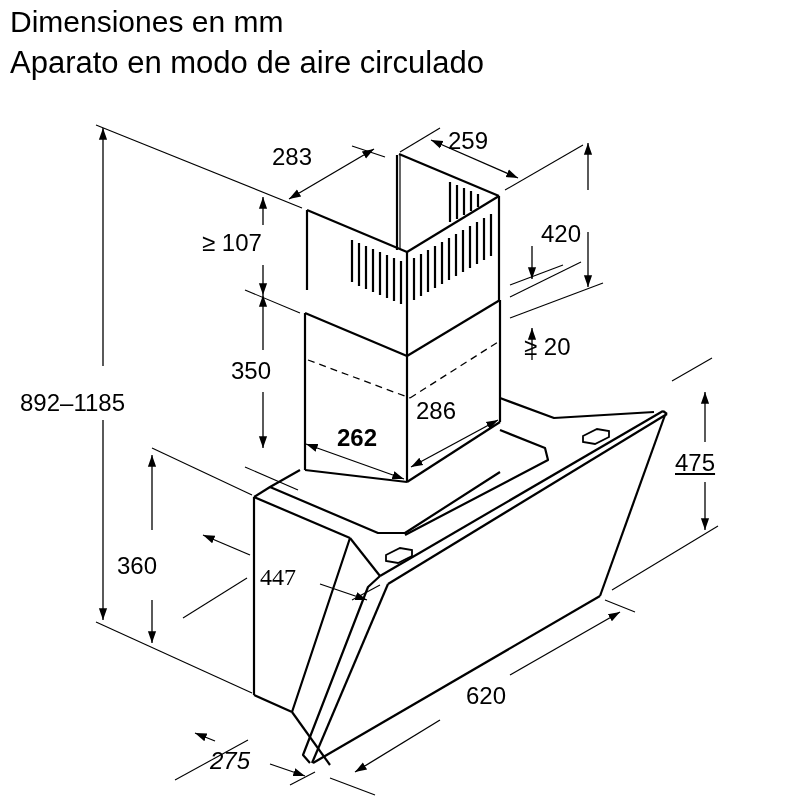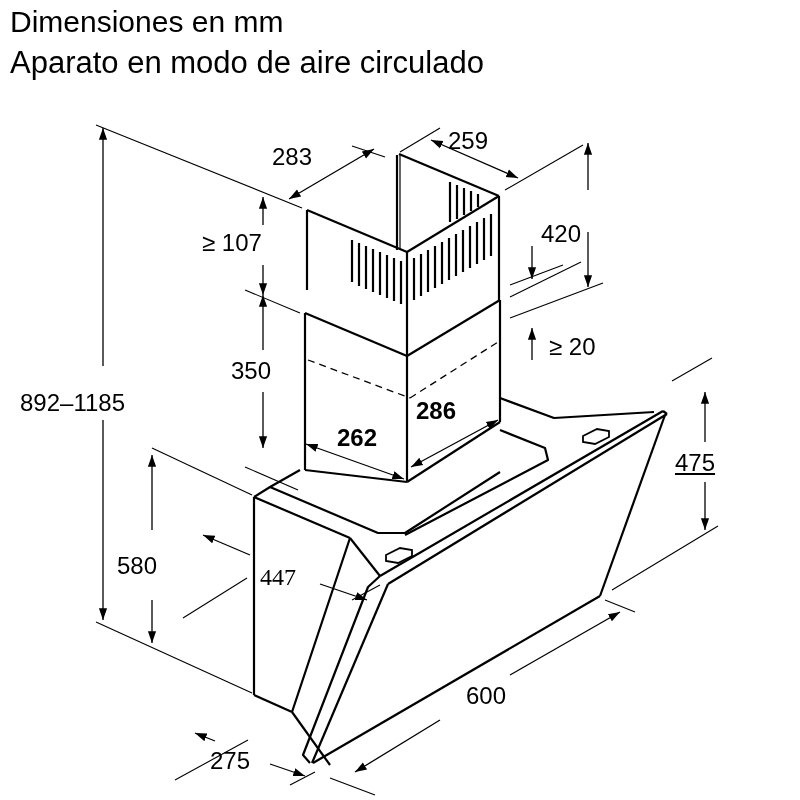--- a/index.html
+++ b/index.html
@@ -159,22 +159,22 @@
     <line x1="270" y1="764" x2="305" y2="776" marker-end="url(#ah)"></line>
     <line x1="620" y1="612" x2="510" y2="675" marker-start="url(#ah)"></line>
     <line x1="440" y1="720" x2="355" y2="772" marker-end="url(#ah)"></line>
   </g>
 </svg>
 
 <div class="dim" style="left:272px;top:141px;">283</div>
 <div class="dim" style="left:448px;top:125px;">259</div>
 <div class="dim" style="left:202px;top:227px;">≥ 107</div>
 <div class="dim" style="left:541px;top:197px;margin-top:21px;">420</div>
-<div class="dim" style="left:549px;top:331px;">≥ 20</div>
+<div class="dim" style="left:524px;top:331px;">≥ 20</div>
 <div class="dim" style="left:231px;top:355px;">350</div>
 <div class="dim" style="left:337px;top:422px;font-weight:bold;">262</div>
-<div class="dim" style="left:416px;top:395px;font-weight:bold;">286</div>
+<div class="dim" style="left:416px;top:395px;">286</div>
 <div class="dim" style="left:20px;top:387px;text-align:right;">892–1185</div>
-<div class="dim" style="left:117px;top:550px;">580</div>
+<div class="dim" style="left:117px;top:550px;">360</div>
 <div class="dim" style="left:675px;top:447px;text-decoration:underline;">475</div>
 <div class="dim" style="left:260px;top:561px;font-family:Liberation Serif, serif;">447</div>
-<div class="dim" style="left:210px;top:745px;">275</div>
-<div class="dim" style="left:466px;top:680px;">600</div>
+<div class="dim" style="left:210px;top:745px;font-style:italic;">275</div>
+<div class="dim" style="left:466px;top:680px;">620</div>
 
 </body></html>

